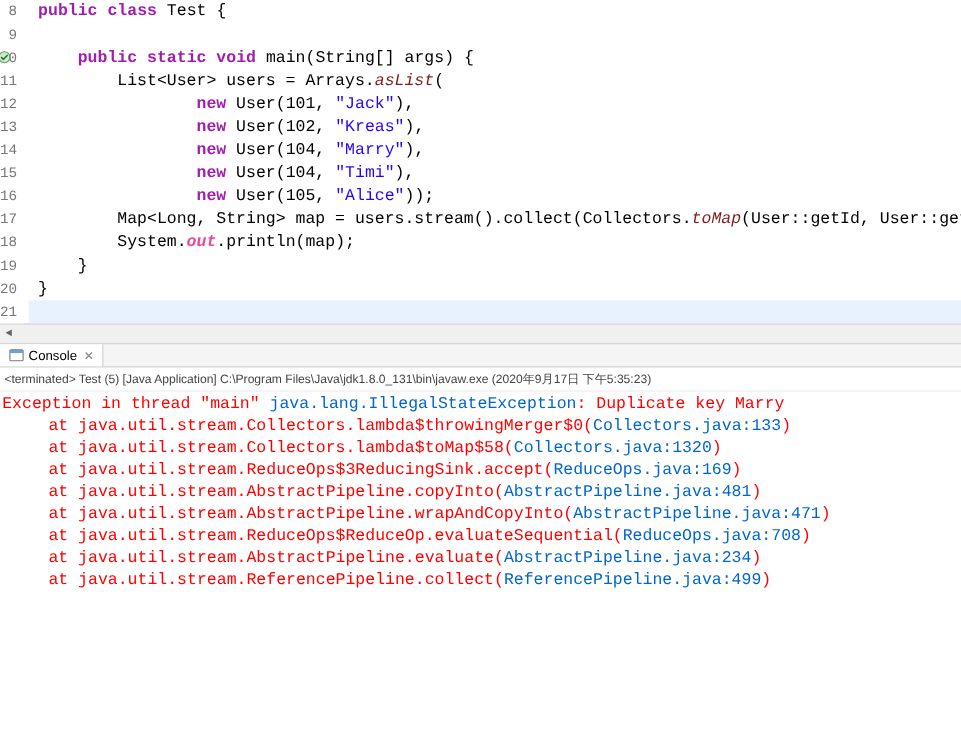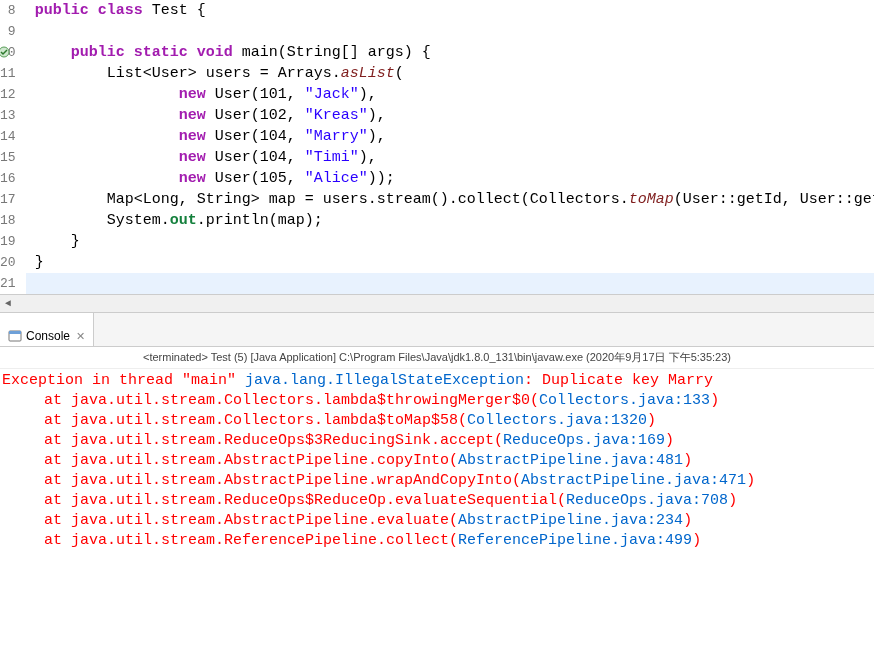--- a/index.html
+++ b/index.html
@@ -6,29 +6,29 @@
   body { font-family: Consolas, "Courier New", monospace; font-size: 14px; background: #fff; color: #000; width: 874px; }
   .editor { display: flex; background: #fff; }
   .gutter { width: 36px; background: #fff; color: #787878; text-align: right; padding-right: 6px; user-select: none; font-size: 13px; line-height: 21px; border-right: 0; }
   .gutter .ln { position: relative; }
   .gutter .ln .marker { position: absolute; left: -2px; top: 2px; width: 12px; height: 12px; }
   .code { flex: 1; font-size: 15px; line-height: 21px; padding-left: 4px; }
   .code .line { white-space: pre; height: 21px; }
   .kw { color: #a21caf; font-weight: bold; }
   .str { color: #2a00ff; }
   .italic-static { color: #7f1d1d; font-style: italic; }
-  .field-italic { color: #15803d; }
+  .field-italic { color: #ec4899; font-style: italic; }
   .current-line { background: #e8f2fe; }
   .hscroll { height: 18px; border-top: 1px solid #ccc; background: #f0f0f0; display:flex; align-items:center; }
   .hscroll .arrow { width:16px; height:16px; display:flex; align-items:center; justify-content:center; color:#666; font-size:10px;}
   .console-header { display:flex; align-items:center; border-top:1px solid #ccc; border-bottom:1px solid #ccc; background:#f5f5f5; font-family: Tahoma, Arial, sans-serif; font-size:12px; }
-  .console-tab { display:flex; align-items:center; gap:4px; padding:16px 6px 3px 8px; background:#fff; border-right:1px solid #ccc; }
+  .console-tab { display:flex; align-items:center; gap:4px; padding:3px 6px 3px 8px; background:#fff; border-right:1px solid #ccc; }
   .console-tab .icon { width:14px; height:14px; display:inline-flex; align-items:center; justify-content:center; }
   .console-tab .close { color:#888; font-size:11px; padding:0 2px; }
-  .console-info { font-family: Tahoma, Arial, sans-serif; font-size:11px; color:#444; padding:3px 4px; border-bottom:1px solid #eee;text-align:center; }
+  .console-info { font-family: Tahoma, Arial, sans-serif; font-size:11px; color:#444; padding:3px 4px; border-bottom:1px solid #eee; }
   .console-body { font-family: Consolas, "Courier New", monospace; font-size:15px; line-height:20px; padding:2px 2px 8px 2px; }
   .err { color:#ff0000; }
   .link { color:#0066cc; cursor:pointer; }
   .indent1 { padding-left: 42px; }
 </style>
 </head>
 <body>
 
 <div class="editor">
   <div class="gutter">

